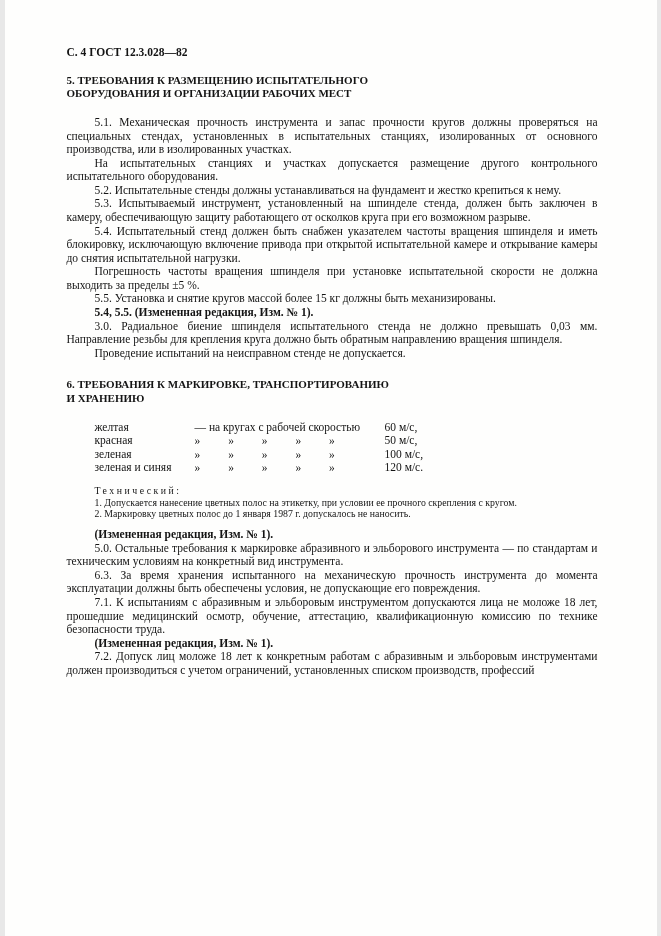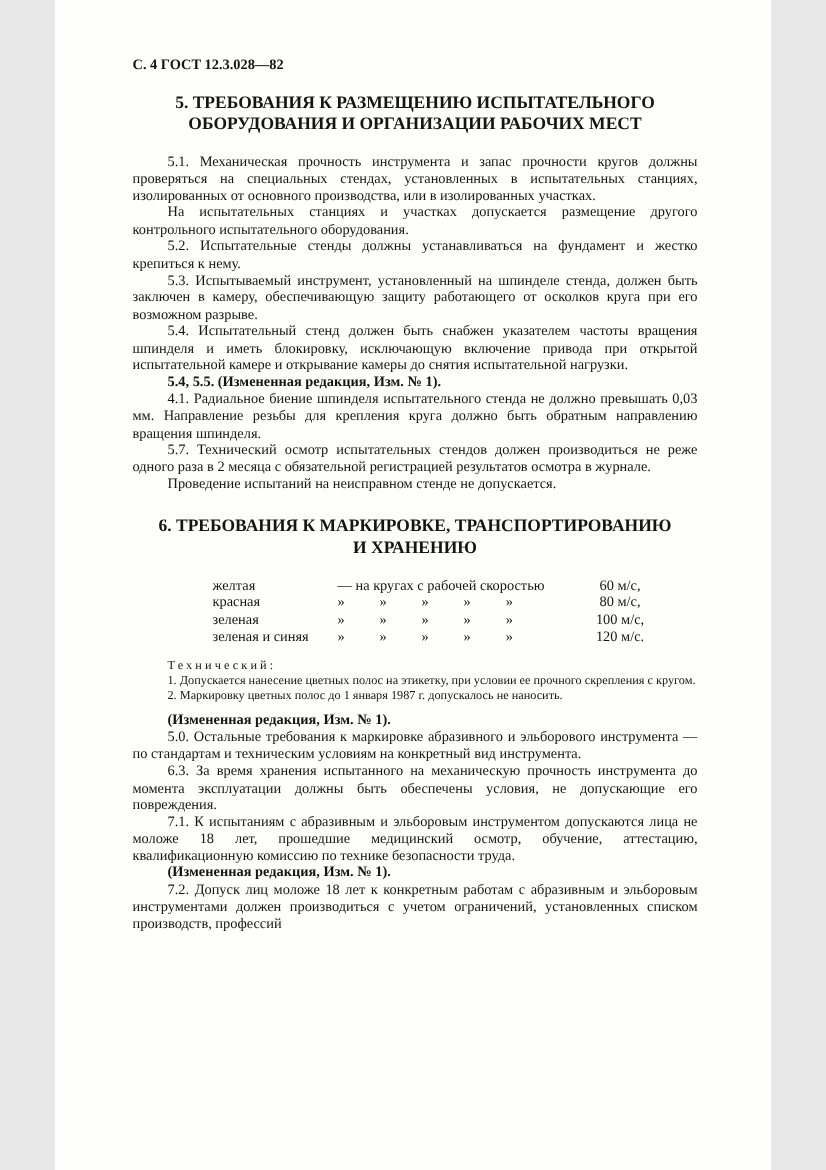--- a/index.html
+++ b/index.html
@@ -1,59 +1,58 @@
 <!DOCTYPE html>
 <html><head>
 <meta charset="utf-8">
 <style>
   html,body { margin:0; padding:0; background:#e8e8e8; }
   .page {
     position:relative;
-    width:573px; height:936px;
+    width:652px; height:936px;
     margin:0 auto;
     box-sizing:border-box;
     background:#fefefd;
     padding:46px 59px 0 62px;
     font-family:"Liberation Serif", serif;
     font-size:11.5px;
     line-height:1.18;
     color:#141414;
   }
   .page-header {
     font-weight:bold;
     margin:0 0 14px 0;
   }
   .sec-title {
     font-weight:bold;
-    text-align:center;
+    text-align:left;
     white-space:pre-line;
-    font-size:14px;
+    font-size:11px;
     line-height:1.25;
     margin:18px 0 15px 0;
   }
   .sec-title.first { margin-top:10px; }
   .para {
     margin:0;
     text-indent:28px;
     text-align:justify;
   }
   .bold { font-weight:bold; }
   .mt8 { margin-top:8px; }
   .stripes {
     margin:12px 0 8px 28px;
   }
   .srow {
     display:grid;
     grid-template-columns:100px 190px 72px;
     align-items:baseline;
-    margin-left:36px;
   }
   .scolor { }
   .smid.quotes { word-spacing:25px; }
-  .sspeed { text-align:center; }
+  .sspeed { text-align:left; }
   .notes {
     margin:10px 0 0 28px;
     font-size:9.8px;
     line-height:1.2;
   }
   .notes-label { letter-spacing:2.5px; }
   .note { margin:0; text-align:justify;font-family:Liberation Serif, serif; }
 </style>
 </head>
 <body>
@@ -63,39 +62,40 @@
   <div class="page-header">С. 4 ГОСТ 12.3.028—82</div>
 
   <div class="sec-title first">5. ТРЕБОВАНИЯ К РАЗМЕЩЕНИЮ ИСПЫТАТЕЛЬНОГО
 ОБОРУДОВАНИЯ И ОРГАНИЗАЦИИ РАБОЧИХ МЕСТ</div>
 
   <p class="para">5.1. Механическая прочность инструмента и запас прочности кругов должны проверяться на специальных стендах, установленных в испытательных станциях, изолированных от основного производства, или в изолированных участках.</p>
   <p class="para">На испытательных станциях и участках допускается размещение другого контрольного испытательного оборудования.</p>
   <p class="para">5.2. Испытательные стенды должны устанавливаться на фундамент и жестко крепиться к нему.</p>
   <p class="para">5.3. Испытываемый инструмент, установленный на шпинделе стенда, должен быть заключен в камеру, обеспечивающую защиту работающего от осколков круга при его возможном разрыве.</p>
   <p class="para">5.4. Испытательный стенд должен быть снабжен указателем частоты вращения шпинделя и иметь блокировку, исключающую включение привода при открытой испытательной камере и открывание камеры до снятия испытательной нагрузки.</p>
+  <p class="para">Погрешность частоты вращения шпинделя при установке испытательной скорости не должна выходить за пределы ±5 %.</p>
+  <p class="para">5.5. Установка и снятие кругов массой более 15 кг должны быть механизированы.</p>
   <p class="para bold">5.4, 5.5. (Измененная редакция, Изм. № 1).</p>
-  <p class="para">4.1. Радиальное биение шпинделя испытательного стенда не должно превышать 0,03 мм. Направление резьбы для крепления круга должно быть обратным направлению вращения шпинделя.</p>
-  <p class="para">5.7. Технический осмотр испытательных стендов должен производиться не реже одного раза в 2 месяца с обязательной регистрацией результатов осмотра в журнале.</p>
+  <p class="para">3.0. Радиальное биение шпинделя испытательного стенда не должно превышать 0,03 мм. Направление резьбы для крепления круга должно быть обратным направлению вращения шпинделя.</p>
   <p class="para">Проведение испытаний на неисправном стенде не допускается.</p>
 
   <div class="sec-title">6. ТРЕБОВАНИЯ К МАРКИРОВКЕ, ТРАНСПОРТИРОВАНИЮ
 И ХРАНЕНИЮ</div>
 
 
   <div class="stripes">
     <div class="srow">
       <span class="scolor">желтая</span>
       <span class="smid">— на кругах с рабочей скоростью</span>
       <span class="sspeed">60 м/с,</span>
     </div>
     <div class="srow">
       <span class="scolor">красная</span>
       <span class="smid quotes">» » » » »</span>
-      <span class="sspeed">80 м/с,</span>
+      <span class="sspeed">50 м/с,</span>
     </div>
     <div class="srow">
       <span class="scolor">зеленая</span>
       <span class="smid quotes">» » » » »</span>
       <span class="sspeed">100 м/с,</span>
     </div>
     <div class="srow">
       <span class="scolor">зеленая и синяя</span>
       <span class="smid quotes">» » » » »</span>
       <span class="sspeed">120 м/с.</span>

